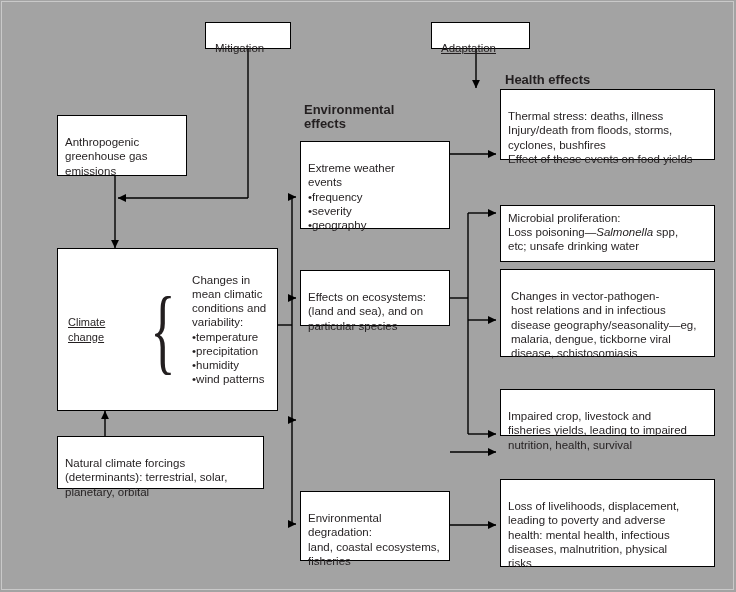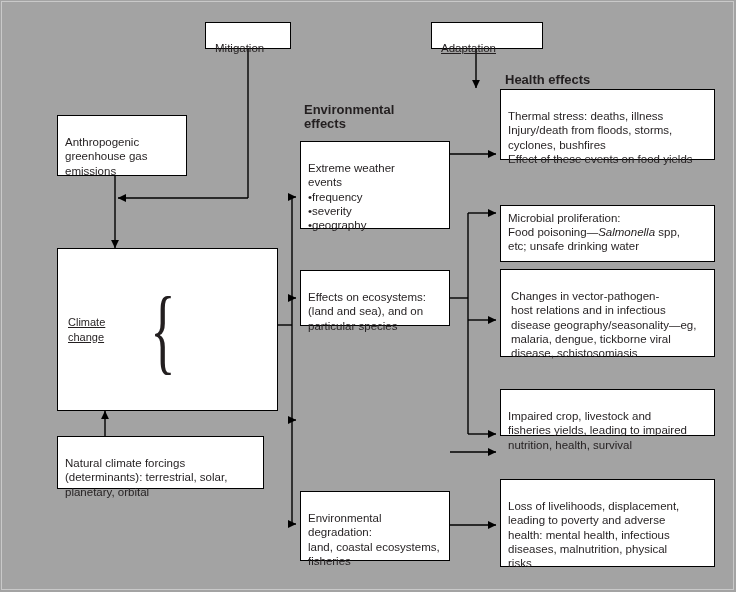--- a/index.html
+++ b/index.html
@@ -126,40 +126,48 @@
       <path d="M450,452 L496,452" marker-end="url(#ah)"></path>
 
       <path d="M450,525 L496,525" marker-end="url(#ah)"></path>
     </g>
   </svg>
 
   <div class="box" style="left:205px; top:22px; width:86px; height:27px; padding:4px 9px;">
     <span>Mitigation</span>
   </div>
 
-  <div class="box" style="left:431px; top:22px; width:112px; height:27px; padding:4px 9px;text-decoration:underline;">
+  <div class="box" style="left:431px; top:22px; width:99px; height:27px; padding:4px 9px;text-decoration:underline;">
     <span>Adaptation</span>
   </div>
 
   <div class="hdr" style="left:304px; top:103px; width:140px;">Environmental
 effects</div>
 
   <div class="hdr" style="left:505px; top:73px; width:180px;">Health effects</div>
 
   <div class="box" style="left:57px; top:115px; width:130px; height:61px;">
     <span>Anthropogenic
 greenhouse gas
 emissions</span>
   </div>
 
   <div class="box" style="left:57px; top:248px; width:221px; height:163px; padding:0;">
     <div class="cc-inner" style="left:0; top:0; width:221px; height:161px;">
       <span class="cc-label" style="margin-left:10px; width:62px;">Climate
 change</span>
       <span class="brace">{</span>
+      <span class="cc-list">Changes in
+mean climatic
+conditions and
+variability:
+•temperature
+•precipitation
+•humidity
+•wind patterns</span>
     </div>
   </div>
 
   <div class="box" style="left:57px; top:436px; width:207px; height:53px;">
     <span>Natural climate forcings
 (determinants): terrestrial, solar,
 planetary, orbital</span>
   </div>
 
   <div class="box" style="left:300px; top:141px; width:150px; height:88px;">
@@ -187,21 +195,21 @@
   <div class="box" style="left:500px; top:89px; width:215px; height:71px;">
     <span>Thermal stress: deaths, illness
 Injury/death from floods, storms,
 cyclones, bushfires
 Effect of these events on food yields</span>
   </div>
 
   <div class="box" style="left:500px; top:189px; width:215px; height:57px; white-space:normal;margin-top:16px;">
     <div>Microbial proliferation:</div>
     <div>
-      <span>Food poisoning—</span><span class="ital">Salmonella</span><span> spp,</span>
+      <span>Loss poisoning—</span><span class="ital">Salmonella</span><span> spp,</span>
     </div>
     <div>etc; unsafe drinking water</div>
   </div>
 
   <div class="box" style="left:500px; top:269px; width:215px; height:88px;padding-left:10px;">
     <span>Changes in vector-pathogen-
 host relations and in infectious
 disease geography/seasonality—eg,
 malaria, dengue, tickborne viral
 disease, schistosomiasis</span>

